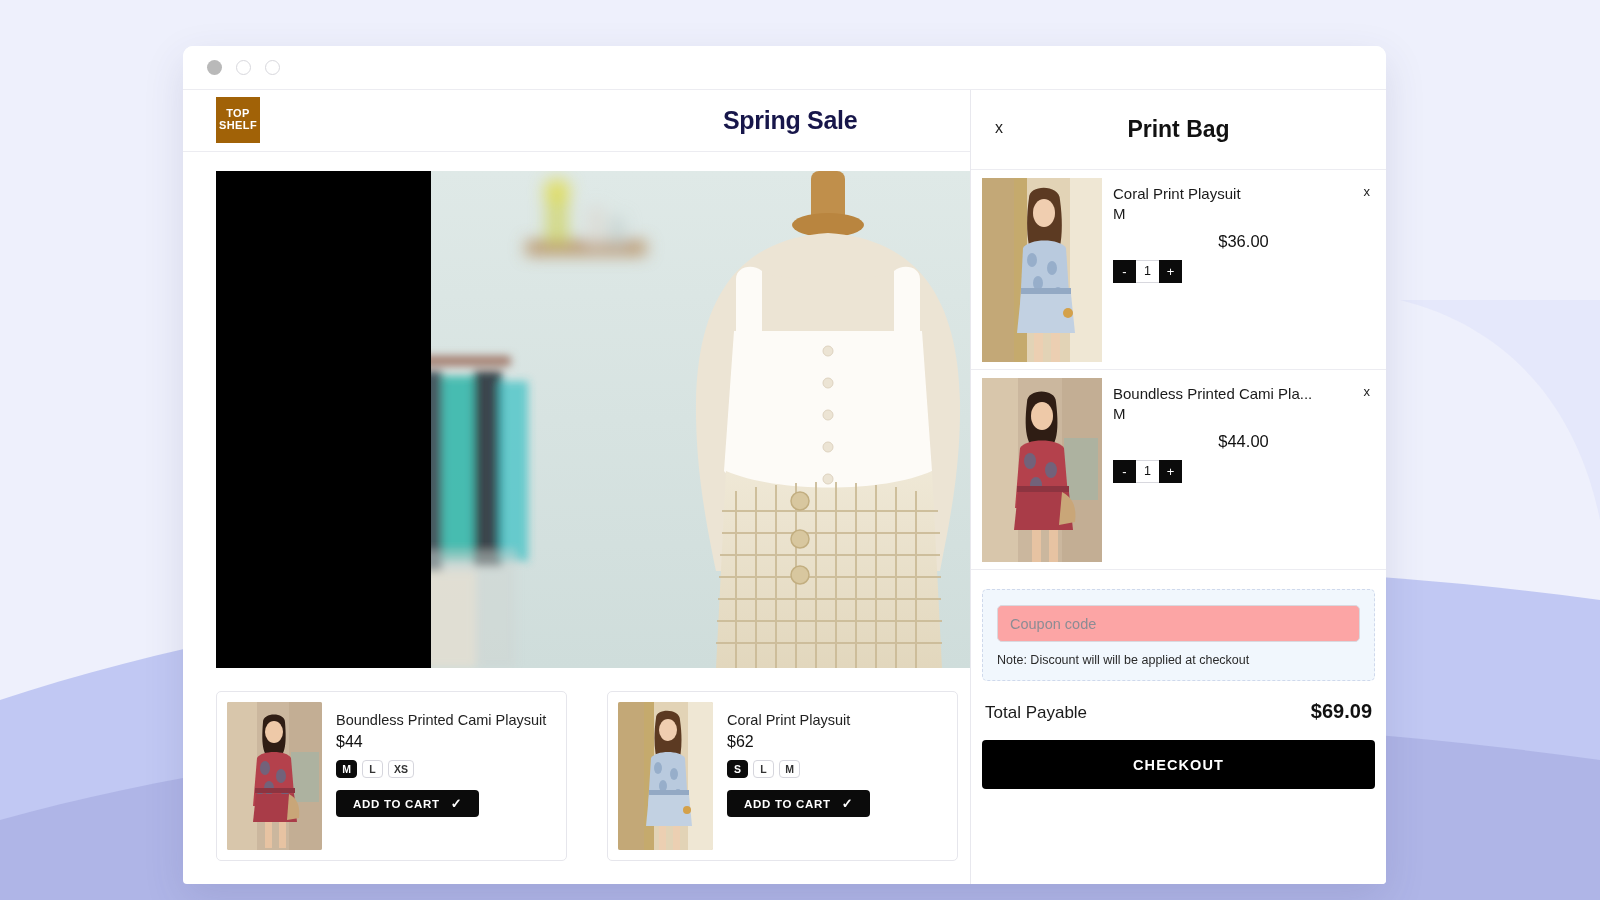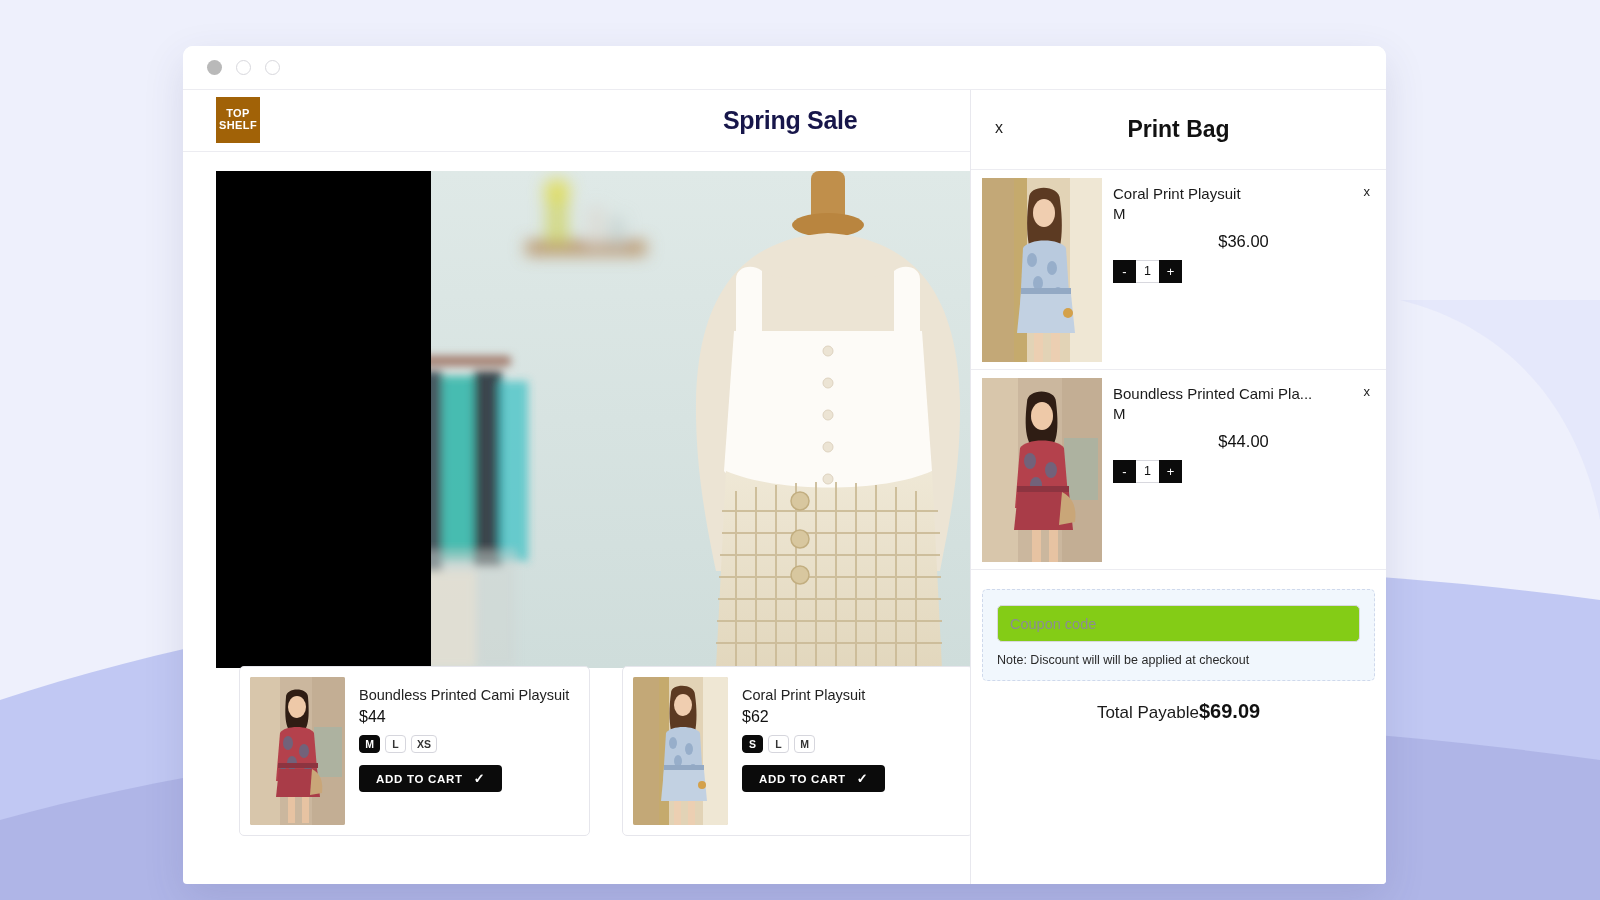--- a/index.html
+++ b/index.html
@@ -95,25 +95,24 @@
     width: 1013px;
     height: 497px;
     overflow: hidden;
   }
   #hero svg { display: block; width: 100%; height: 100%; }
 
   
   #product-row {
     position: absolute;
     left: 33px;
-    top: 620px;
+    top: 645px;
     width: 760px;
     display: flex;
-    gap: 32px;
-    margin-left: 23px;
+    gap: 40px;
   }
   .product-card {
     width: 351px;
     height: 170px;
     border: 1px solid #e6e6ec;
     border-radius: 5px;
     background: #fff;
     display: flex;
     padding: 10px;
     gap: 14px;
@@ -273,33 +272,33 @@
     background: #f1f7fd;
     border-radius: 5px;
     padding: 15px 14px 13px 14px;
     margin-bottom: 19px;
   }
   #coupon-input {
     width: 100%;
     height: 37px;
     border: 1px solid #d9d9df;
     border-radius: 5px;
-    background: #84cc16;
+    background: #fca5a5;
     padding: 0 12px;
     font-size: 14.5px;
     color: #555;
     font-family: "Liberation Sans", sans-serif;
     outline: none;
   }
   #coupon-input::placeholder { color: #8c8c94; }
   #coupon-note { font-size: 12.5px; color: #2a2a2a; margin-top: 11px; }
 
   #total-row {
     display: flex;
-    justify-content: center;
+    justify-content: space-between;
     align-items: baseline;
     padding: 0 3px;
     margin-bottom: 17px;
   }
   #total-label { font-size: 17px; color: #1a1a1a; }
   #total-value { font-size: 20px; font-weight: 700; color: #111; }
 
   #checkout-btn {
     width: 100%;
     height: 49px;
@@ -657,16 +656,17 @@
       <div id="coupon-box">
         <input id="coupon-input" type="text" placeholder="Coupon code" style="">
         <div id="coupon-note">Note: Discount will will be applied at checkout</div>
       </div>
 
       <div id="total-row">
         <span id="total-label">Total Payable</span>
         <span id="total-value">$69.09</span>
       </div>
 
+      <button id="checkout-btn">CHECKOUT</button>
     </div>
 
   </div>
 </div>
 
 </body></html>

